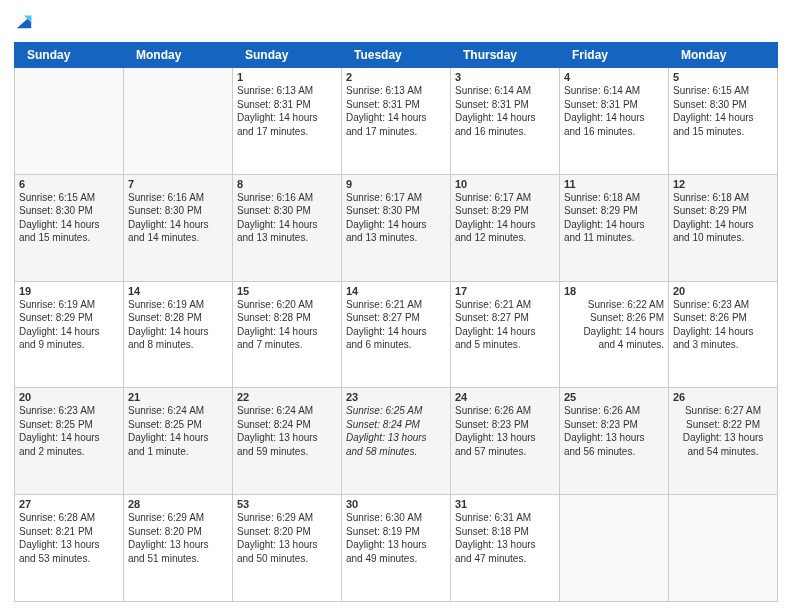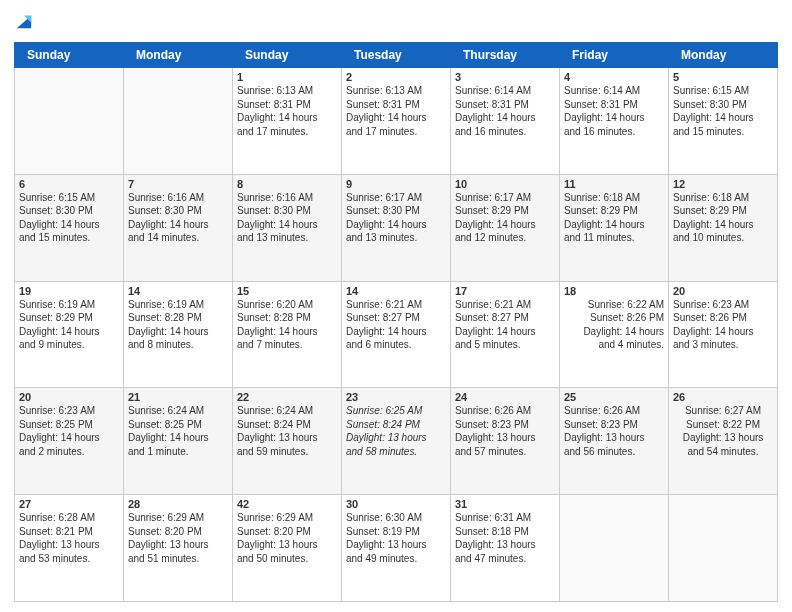--- a/index.html
+++ b/index.html
@@ -308,21 +308,21 @@
 Sunset: 8:21 PM
 Daylight: 13 hours and 53 minutes.</div>
           </td>
           <td>
             <span class="day-number">28</span>
             <div class="day-info" style="white-space: pre-line;">Sunrise: 6:29 AM
 Sunset: 8:20 PM
 Daylight: 13 hours and 51 minutes.</div>
           </td>
           <td>
-            <span class="day-number">42</span>
+            <span class="day-number">53</span>
             <div class="day-info" style="white-space: pre-line;">Sunrise: 6:29 AM
 Sunset: 8:20 PM
 Daylight: 13 hours and 50 minutes.</div>
           </td>
           <td>
             <span class="day-number">30</span>
             <div class="day-info" style="white-space: pre-line;">Sunrise: 6:30 AM
 Sunset: 8:19 PM
 Daylight: 13 hours and 49 minutes.</div>
           </td>

